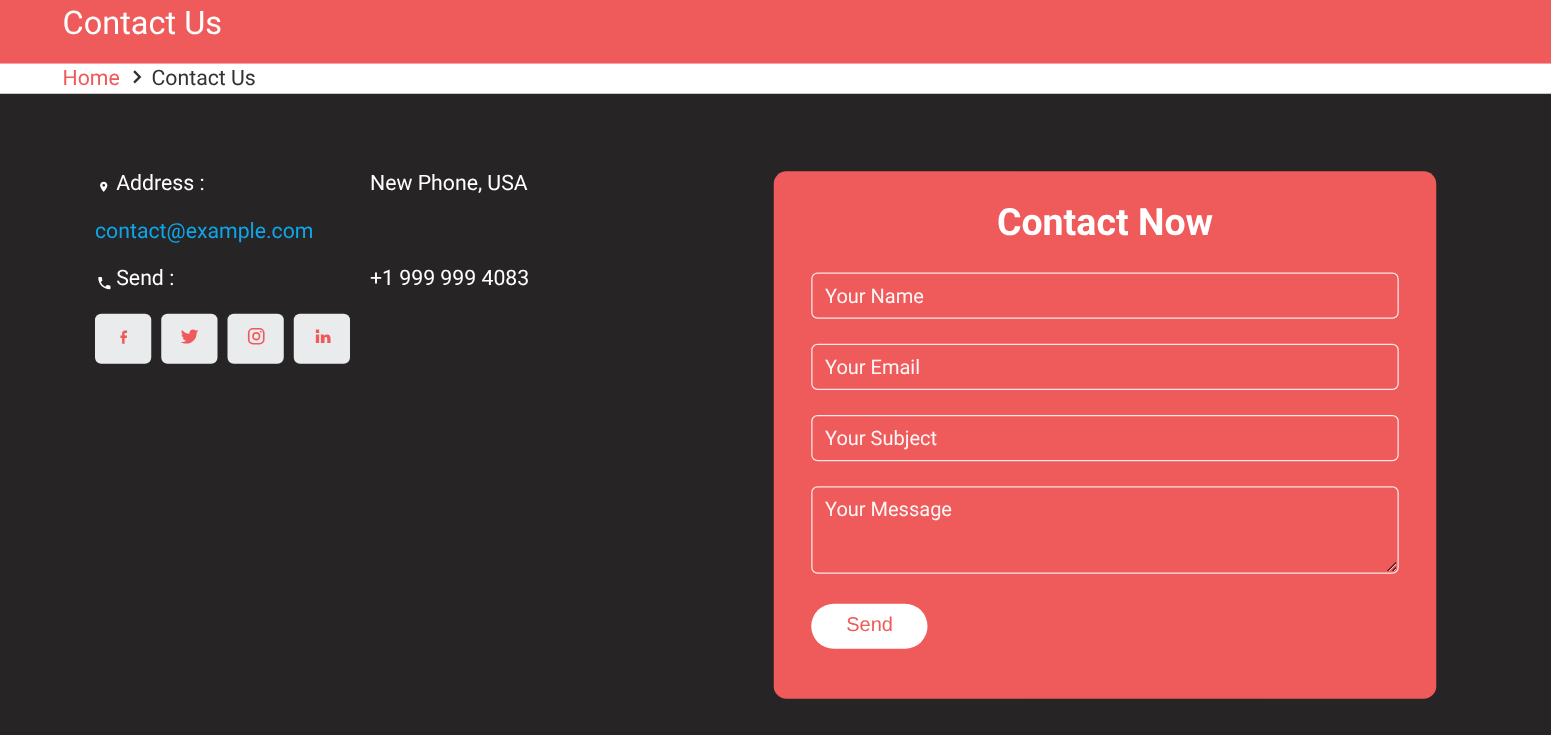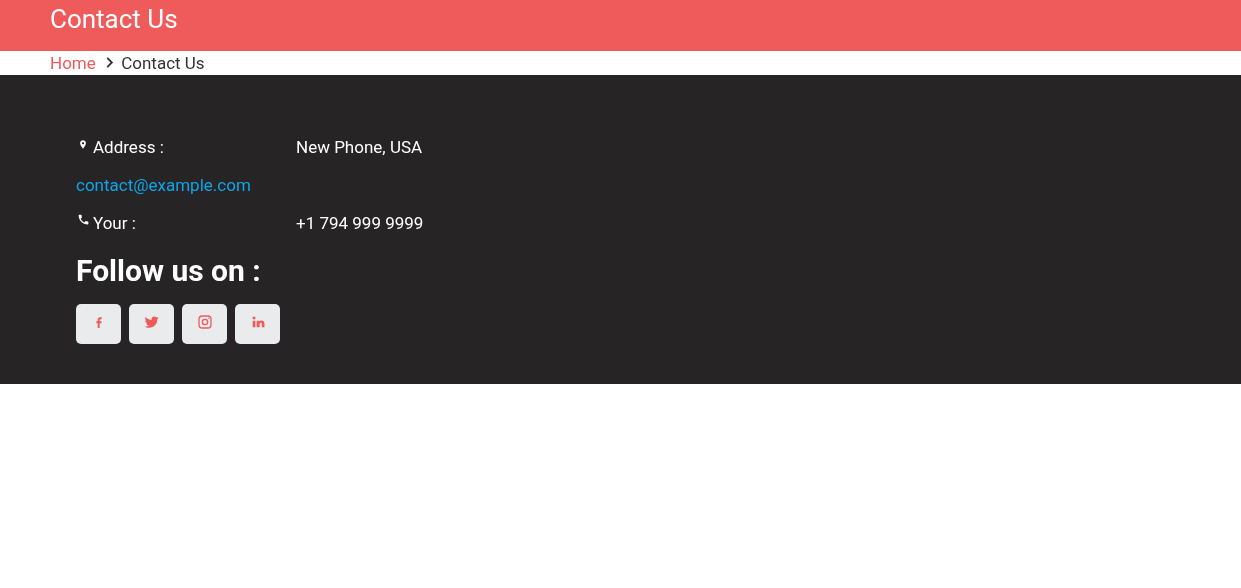--- a/index.html
+++ b/index.html
@@ -52,21 +52,21 @@
       flex: 0 0 543px;
     }
     .info-row {
       display: flex;
       margin-bottom: 18px;
       font-size: 17px;
     }
     .info-label {
       width: 220px;
       display: flex;
-      align-items: flex-start;
+      align-items: flex-end;
     }
     .info-icon {
       width: 14px;
       display: inline-flex;
       justify-content: center;
       margin-right: 3px;
     }
     .info-value {
       flex: 1;
     }
@@ -180,26 +180,25 @@
       </div>
     </div>
 
     <div class="info-row">
       <div class="info-label">
         <span class="info-icon">
           <svg viewBox="0 0 24 24" width="13" height="13" fill="#fff">
               <path d="M6.62 10.79a15.053 15.053 0 006.59 6.59l2.2-2.2c.27-.27.67-.36 1.02-.24 1.12.37 2.33.57 3.57.57.55 0 1 .45 1 1V20c0 .55-.45 1-1 1C10.61 21 3 13.39 3 4c0-.55.45-1 1-1h3.5c.55 0 1 .45 1 1 0 1.25.2 2.45.57 3.57.11.35.03.74-.25 1.02l-2.2 2.2z"></path>
             </svg>
         </span>
-        <span>Your :</span>
+        <span>Send :</span>
       </div>
-      <div class="info-value">+1 794 999 9999</div>
-    </div>
-
-    <h3 class="follow-heading">Follow us on :</h3>
+      <div class="info-value">+1 999 999 4083</div>
+    </div>
+
 
     <div class="social-row">
       <a href="#" class="social-btn">
         <span>
           <svg viewBox="0 0 24 24" fill="#ef5a5a">
               <path d="M13.5 8H16V5h-2.5C11.57 5 10 6.57 10 8.5V11H8v3h2v7h3v-7h2.5l.5-3H13V9c0-.55.45-1 .5-1z"></path>
             </svg>
         </span>
       </a>
       <a href="#" class="social-btn">
@@ -221,13 +220,23 @@
       <a href="#" class="social-btn">
         <span>
           <svg viewBox="0 0 24 24" fill="#ef5a5a">
               <path d="M4 4h4v4H4zM4 10h4v10H4zM10 10h3.6v1.7h.05c.5-.95 1.72-1.95 3.55-1.95 3.8 0 4.5 2.5 4.5 5.75V20h-4v-4.5c0-1.08-.02-2.47-1.5-2.47-1.5 0-1.73 1.17-1.73 2.39V20H10V10z"></path>
             </svg>
         </span>
       </a>
     </div>
   </div>
 
+  <div class="right-col">
+    <div class="form-card">
+      <h2 class="form-title">Contact Now</h2>
+      <input type="text" class="form-input" placeholder="Your Name" style="">
+      <input type="text" class="form-input" placeholder="Your Email" style="">
+      <input type="text" class="form-input" placeholder="Your Subject" style="">
+      <textarea class="form-textarea" placeholder="Your Message" style=""></textarea>
+      <button class="send-btn">Send</button>
+    </div>
+  </div>
 </div>
 
 </body></html>

